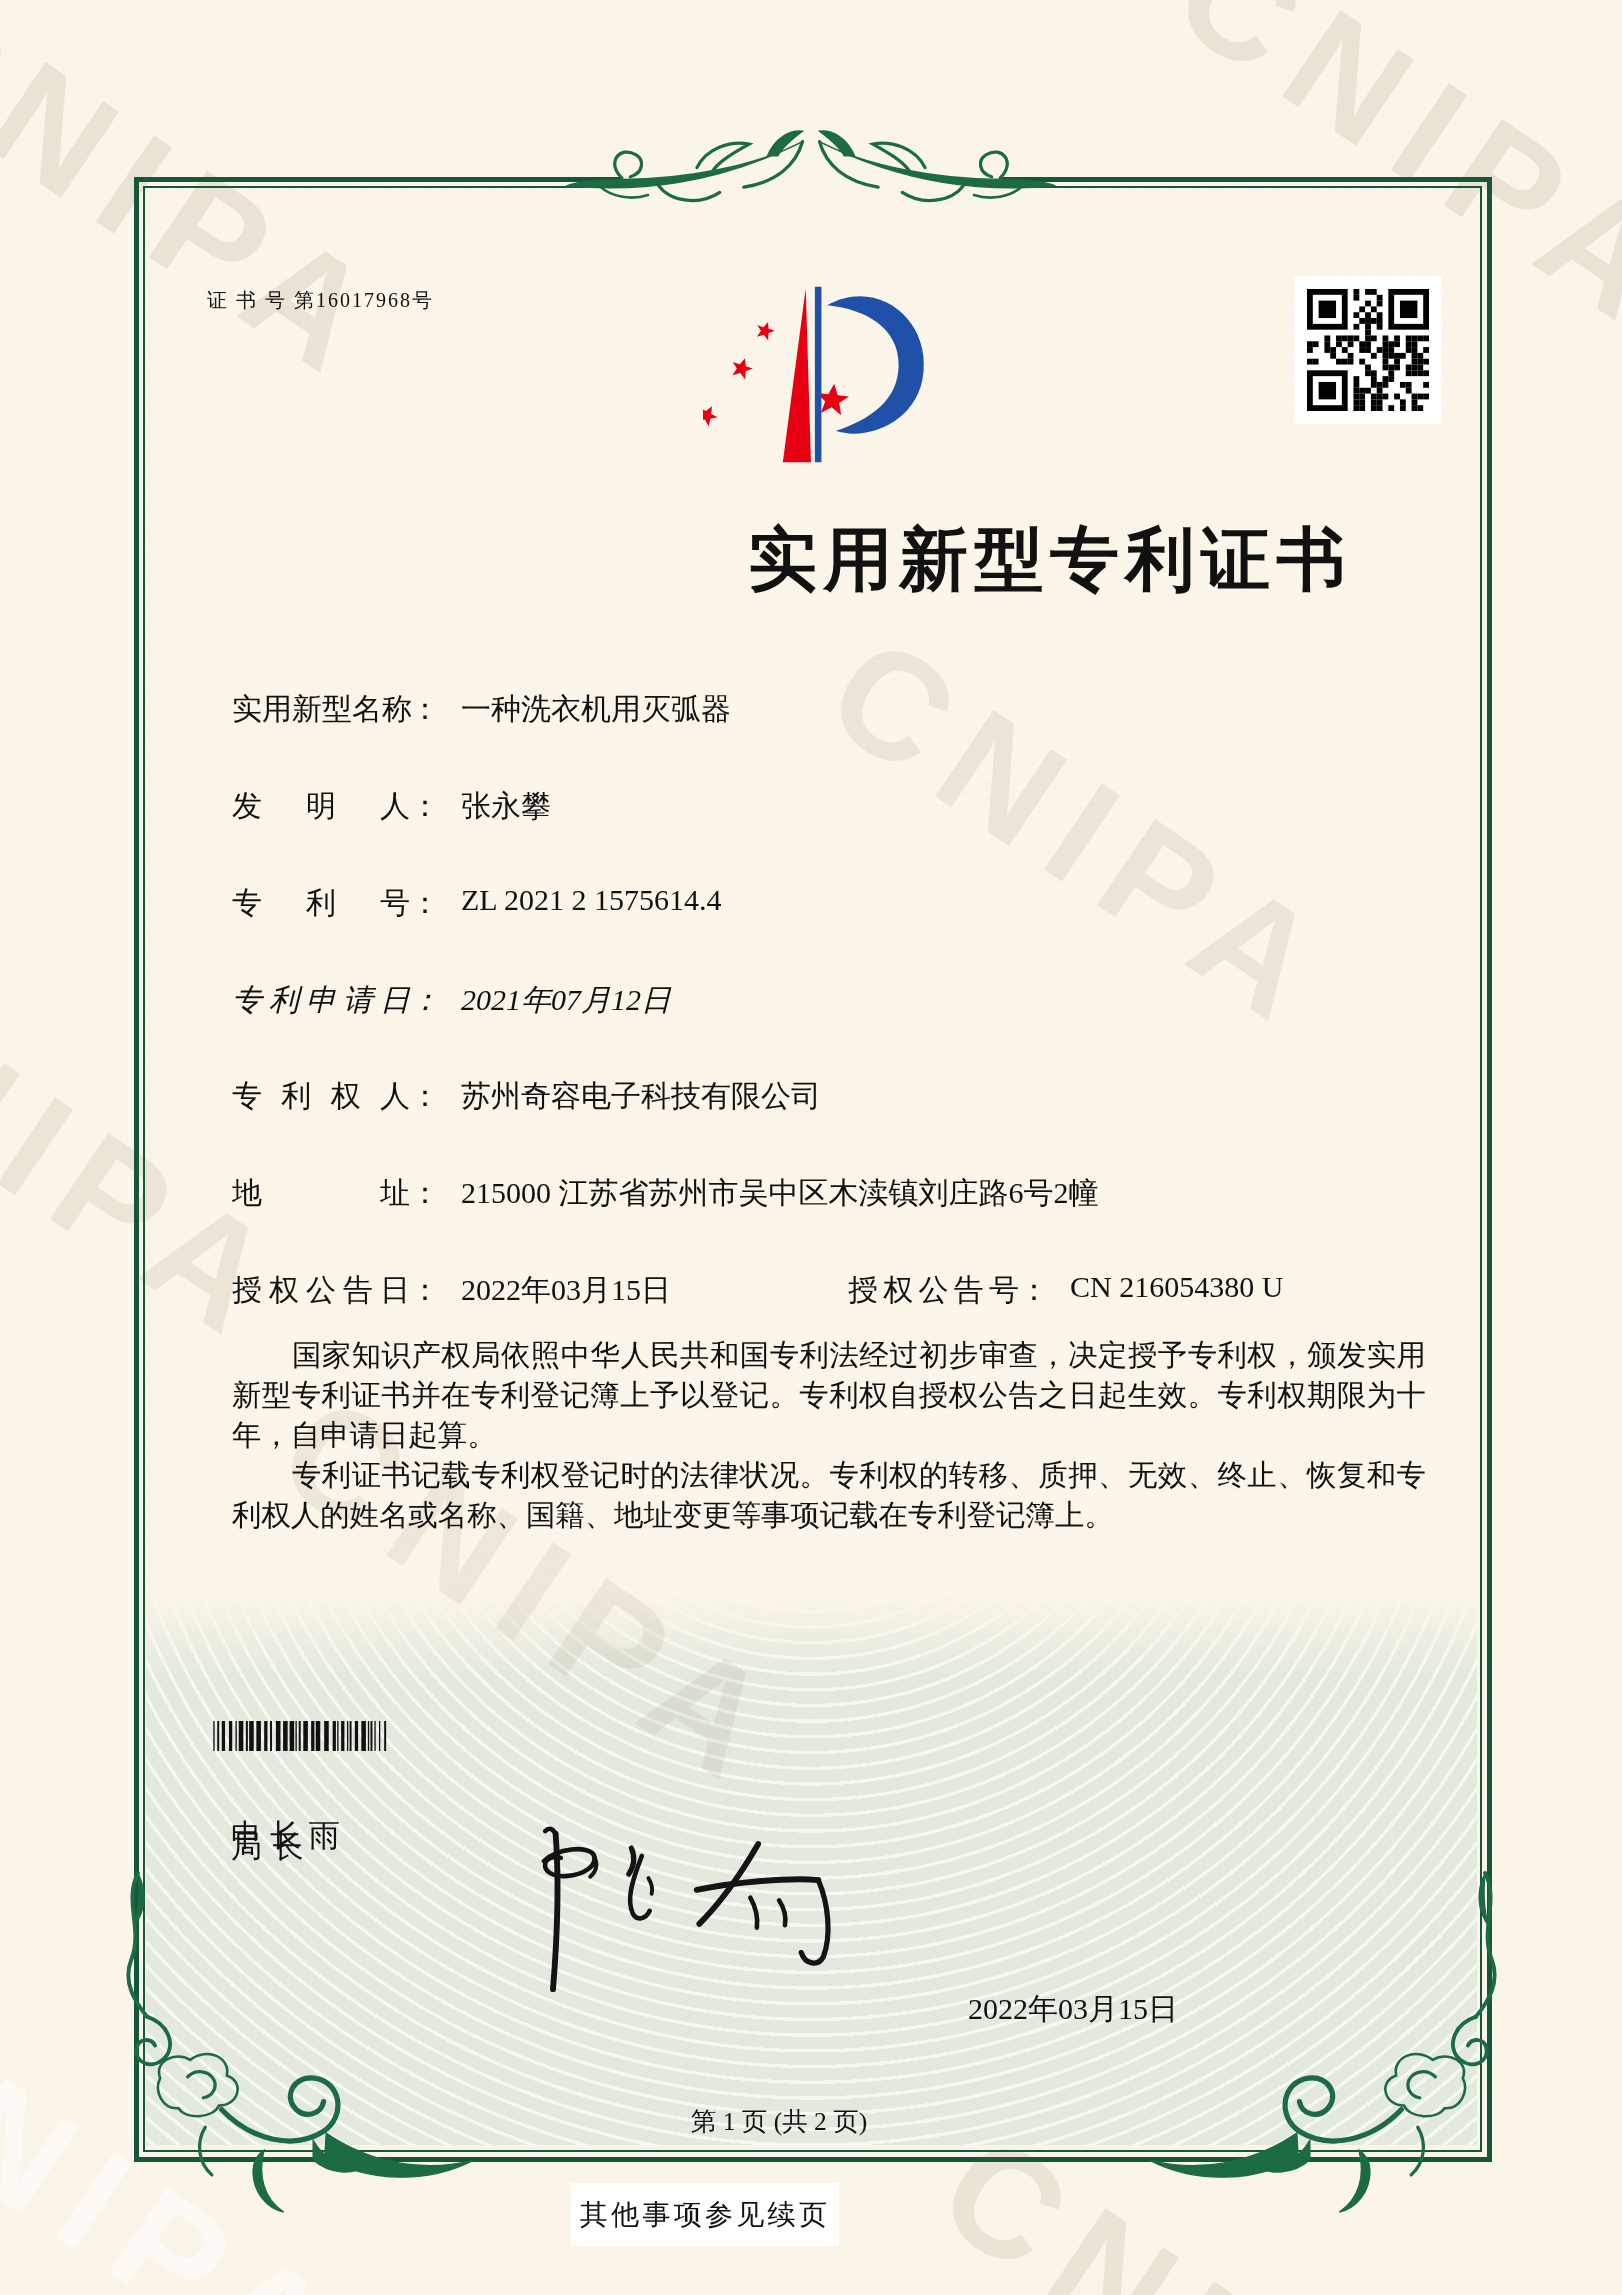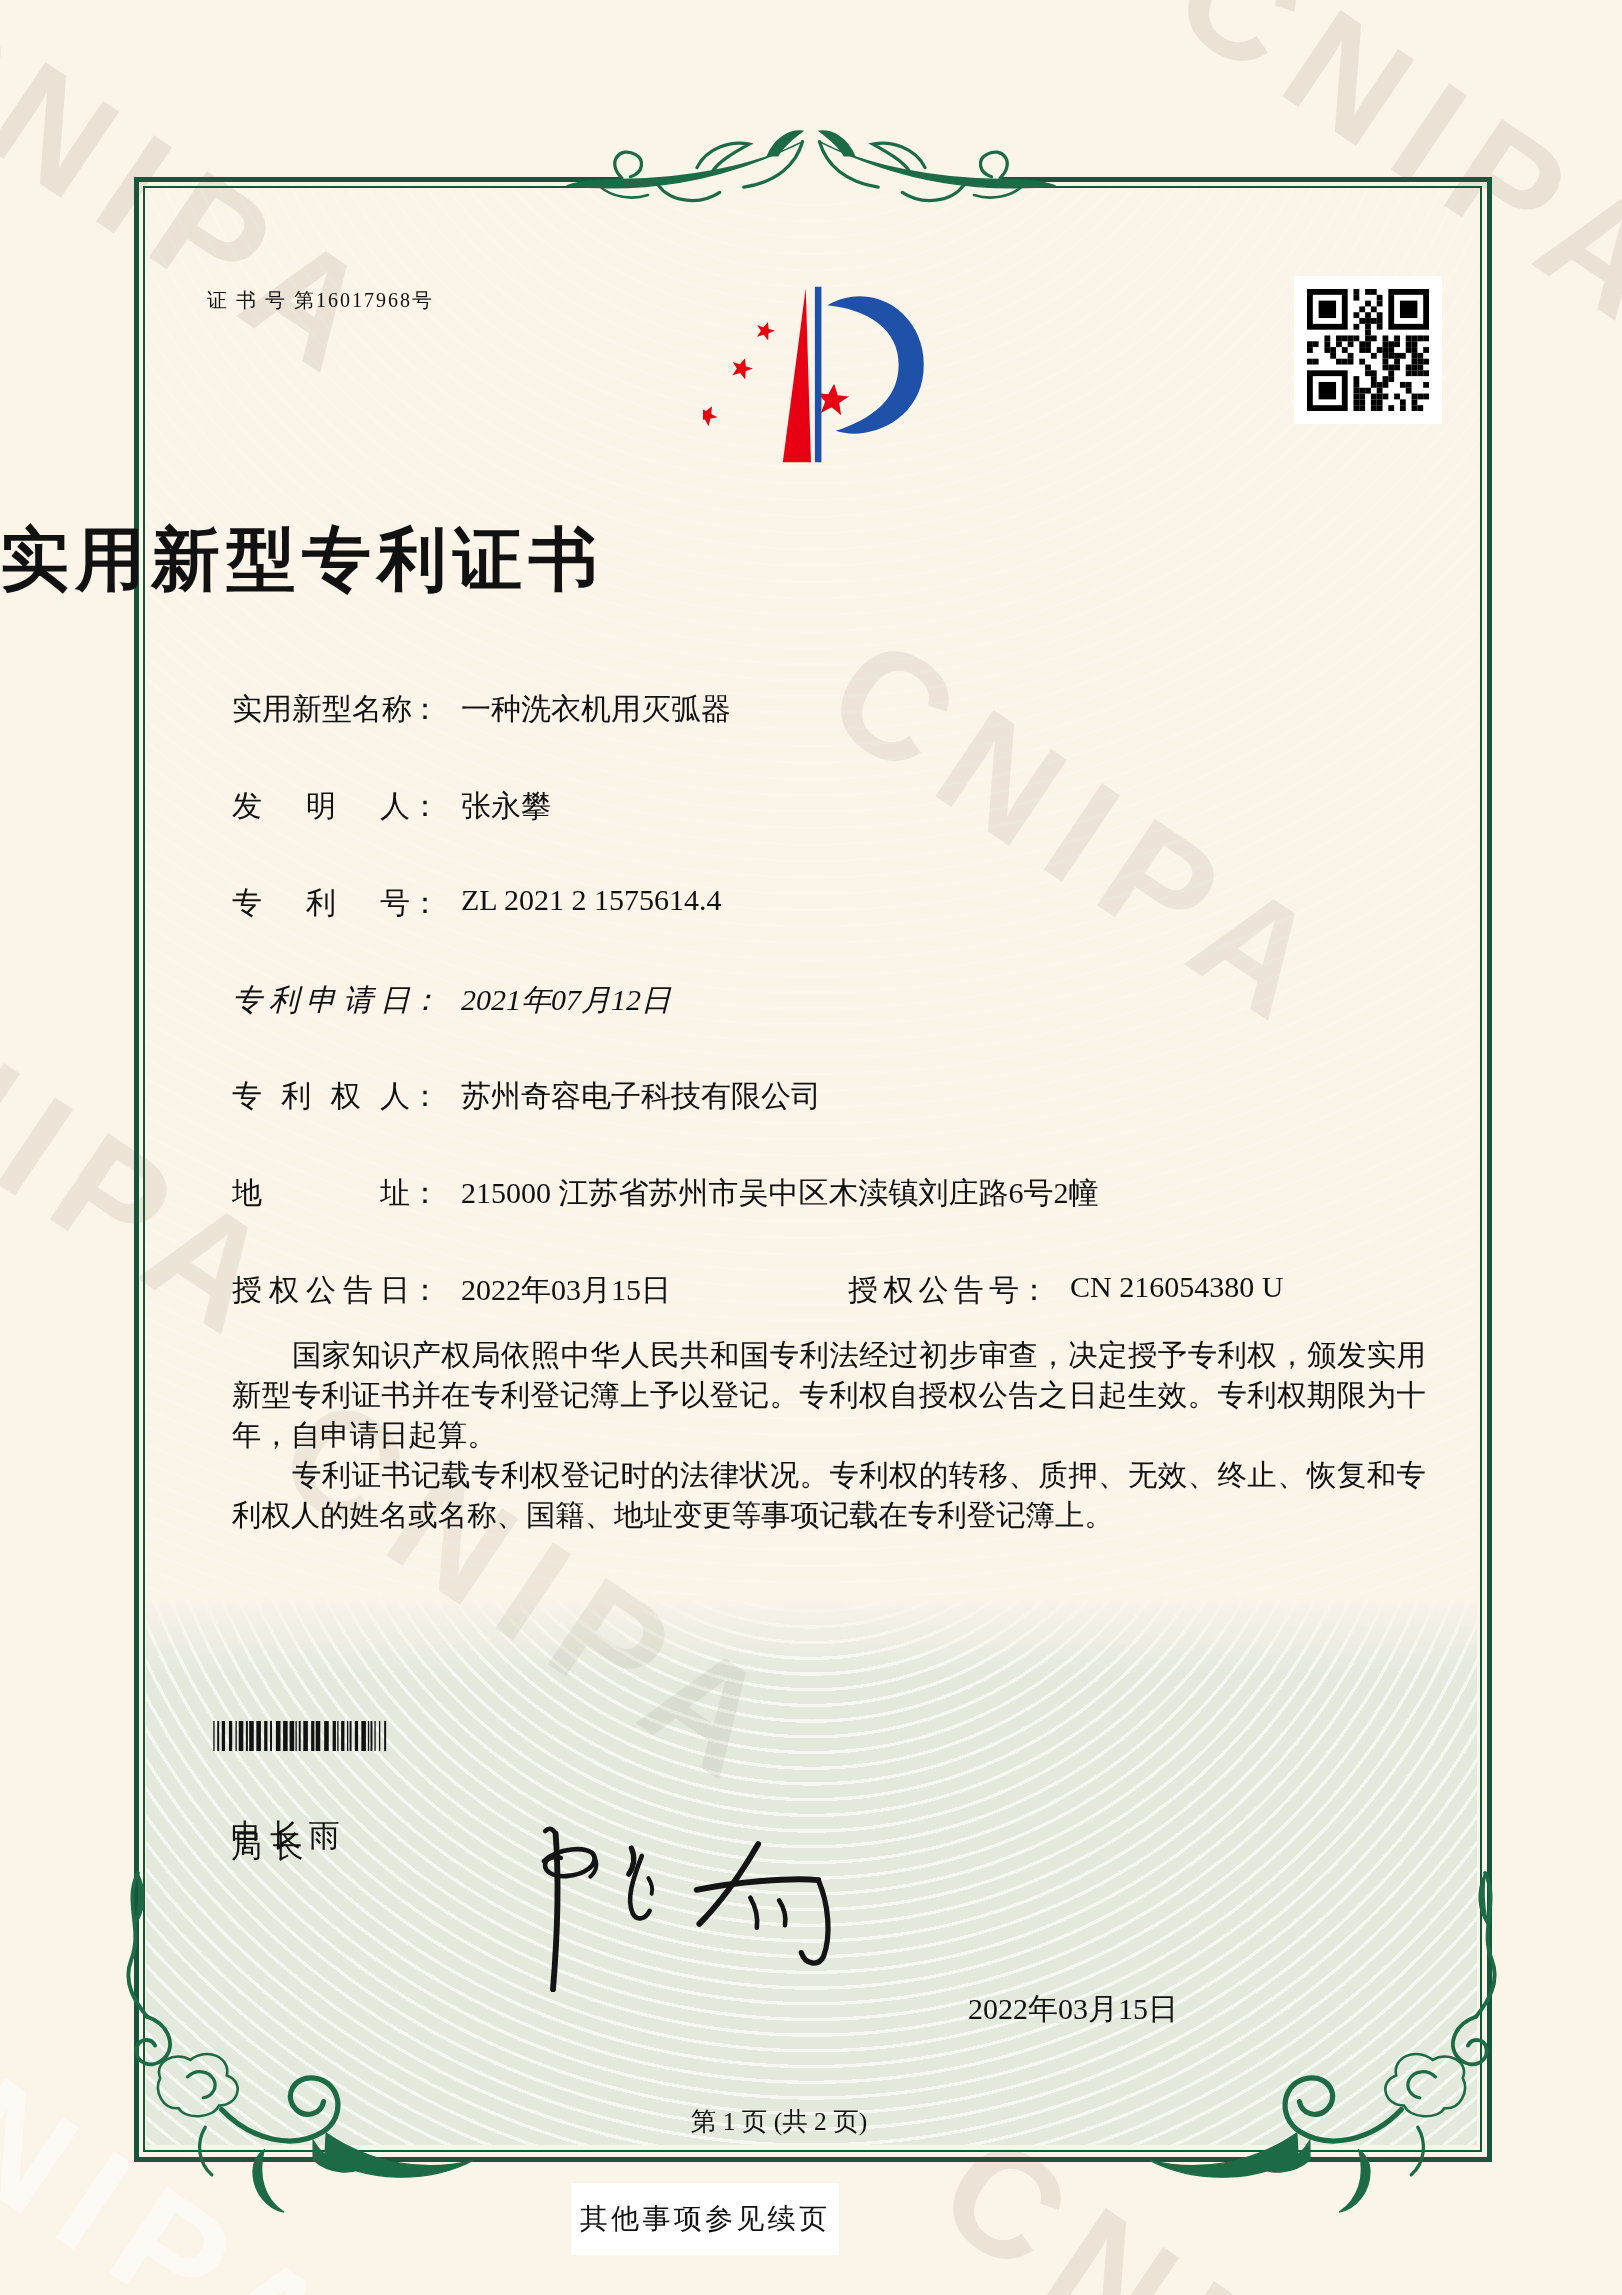--- a/index.html
+++ b/index.html
@@ -49,21 +49,21 @@
     transform:rotate(34deg); transform-origin:left top;
     z-index:1; white-space:nowrap; user-select:none;
   }
   .cert-no{
     position:absolute; left:207px; top:287px; font-size:20px; letter-spacing:2px; z-index:5;
   }
   .logo{ position:absolute; left:703px; top:267px; width:229px; height:202px; z-index:5;}
   .qr{ position:absolute; left:1294px; top:276px; width:148px; height:148px; background:#fff; z-index:5;}
   .qr svg{ position:absolute; left:13px; top:13px;}
   .title{
-    position:absolute; left:0; top:514px; width:1352px; text-align:left;
+    position:absolute; left:0; top:514px; width:1352px; text-align:right;
     font-size:69px; font-weight:bold; letter-spacing:6.5px; z-index:5; margin:0;
   }
   .fields{ position:absolute; left:232px; top:689px; width:1188px; z-index:5;}
   .field-row{ position:absolute; left:0; font-size:30px; white-space:nowrap; height:39px;}
   .field-label{
     display:inline-block; width:178px; text-align:justify; text-align-last:justify;
     vertical-align:top;
   }
   .field-colon{ display:inline-block; vertical-align:top;}
   .field-value{ display:inline-block; margin-left:21px; vertical-align:top;}
@@ -74,21 +74,21 @@
     font-size:29.4px; line-height:40px; text-align:justify; z-index:5;
   }
   .body-text p{ margin:0; text-indent:60px;}
   .barcode{ position:absolute; left:213px; top:1721px; z-index:5;}
   .director-title{ position:absolute; left:231px; top:1826px; font-size:31px; letter-spacing:10.5px; z-index:5;}
   .director-name{ position:absolute; left:231px; top:1815px; font-size:31px; letter-spacing:7.9px; z-index:5;}
   .signature{ position:absolute; left:533px; top:1801px; width:334px; height:196px; z-index:5;}
   .grant-date{ position:absolute; left:916px; top:1989px; width:314px; text-align:center; font-size:30px; z-index:5;}
   .page-info{ position:absolute; left:622px; top:2104px; width:314px; text-align:center; font-size:25.5px; z-index:5;}
   .footer-box{
-    position:absolute; left:571px; top:2183px; width:268px; height:72px;
+    position:absolute; left:571px; top:2183px; width:268px; height:63px;
     background:#ffffff; z-index:5; display:flex; align-items:center; justify-content:center;
   }
   .footer-note{ font-size:28px; letter-spacing:3.3px;}
 </style>
 </head>
 <body>
 
 <div class="page">
 
   <div class="waves-faint"></div>

